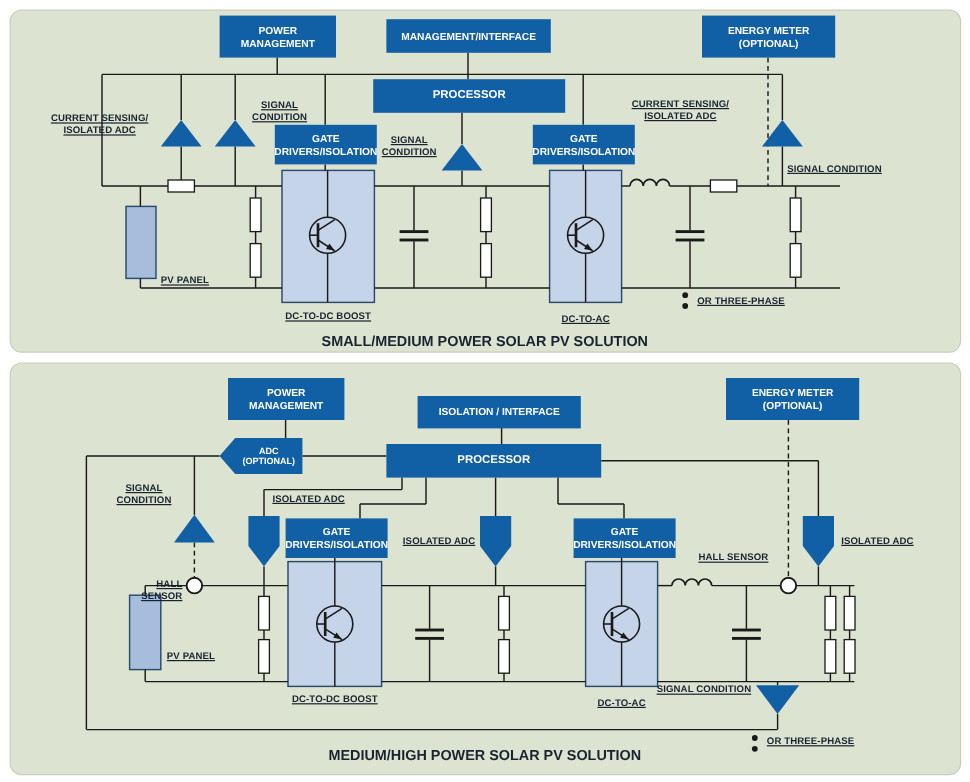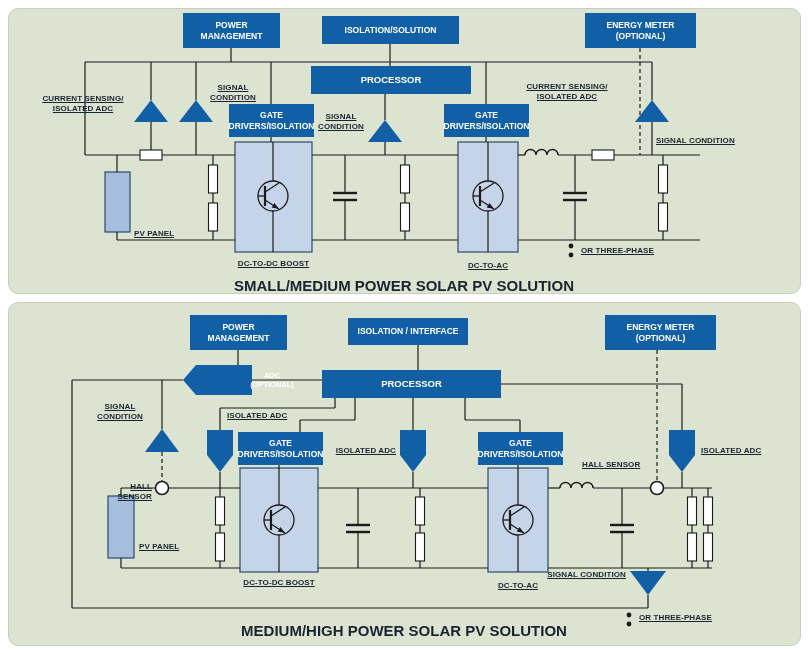--- a/index.html
+++ b/index.html
@@ -5,26 +5,26 @@
   html,body { margin:0; padding:0; background:#ffffff; }
   #root { position:relative; width:808px; height:652px; background:#ffffff;
           font-family:"Liberation Sans", sans-serif; overflow:hidden; }
   .panel { position:absolute; background:#dde3d1; border:1px solid #c6cfba; border-radius:10px; }
   #wiring { position:absolute; left:0; top:0; }
   .bluebox { position:absolute; background:#115fa5; color:#fff;
              font-weight:bold; font-size:8.5px; line-height:10.5px;
              display:flex; align-items:center; justify-content:center;
              text-align:center; padding:1px 2px; box-sizing:border-box; }
   .boxtext { position:absolute; color:#fff; font-weight:bold; font-size:7.5px; line-height:9px;
-             display:flex; align-items:center; justify-content:center; text-align:center;margin-left:48px; }
+             display:flex; align-items:center; justify-content:center; text-align:center; }
   .lbl { position:absolute; font-weight:bold; font-size:8px; line-height:10px;
          color:#182430; letter-spacing:0.1px;text-decoration:underline; }
   .center { text-align:center; }
   .right { text-align:right; }
-  .cap { position:absolute; font-weight:bold; font-size:15px; color:#182430; text-align:center; }
+  .cap { position:absolute; font-weight:bold; font-size:12px; color:#182430; text-align:center; }
 </style>
 </head>
 <body>
 
 <div id="root">
 
   <div class="panel" style="left:8px; top:8px; width:791px; height:284px;"></div>
   <div class="panel" style="left:8px; top:302px; width:791px; height:342px;"></div>
 
   <svg id="wiring" width="808" height="652">
@@ -212,39 +212,39 @@
       <use href="#bjt" x="279" y="520"></use>
       <use href="#bjt" x="518" y="520"></use>
       <g fill="#1a1a1a">
         <circle cx="629" cy="615" r="2.4"></circle>
           <circle cx="629" cy="624" r="2.4"></circle>
       </g>
     </g>
   </svg>
 
   <div class="bluebox" style="left:183px; top:13px; width:97px; height:35px;">POWER MANAGEMENT</div>
-  <div class="bluebox" style="left:322px; top:16px; width:137px; height:28px;">ISOLATION/SOLUTION</div>
+  <div class="bluebox" style="left:322px; top:16px; width:137px; height:28px;">MANAGEMENT/INTERFACE</div>
   <div class="bluebox" style="left:585px; top:13px; width:111px; height:35px;">ENERGY METER (OPTIONAL)</div>
   <div class="bluebox" style="left:311px; top:66px; width:160px; height:28px; font-size:9.5px;">PROCESSOR</div>
   <div class="bluebox" style="left:229px; top:104px; width:85px; height:33px;">GATE DRIVERS/ISOLATION</div>
   <div class="bluebox" style="left:444px; top:104px; width:85px; height:33px;">GATE DRIVERS/ISOLATION</div>
 
   <div class="lbl center" style="left:33px; top:94px; width:100px;">CURRENT SENSING/ ISOLATED ADC</div>
   <div class="lbl center" style="left:201px; top:83px; width:64px;">SIGNAL CONDITION</div>
   <div class="lbl center" style="left:309px; top:112px; width:64px;">SIGNAL CONDITION</div>
   <div class="lbl center" style="left:517px; top:82px; width:100px;">CURRENT SENSING/ ISOLATED ADC</div>
   <div class="lbl" style="left:656px; top:136px; width:110px;">SIGNAL CONDITION</div>
   <div class="lbl" style="left:134px; top:229px; width:60px;">PV PANEL</div>
   <div class="lbl center" style="left:198px; top:259px; width:151px;">DC-TO-DC BOOST</div>
   <div class="lbl center" style="left:413px; top:261px; width:150px;">DC-TO-AC</div>
   <div class="lbl" style="left:581px; top:246px; width:100px;">OR THREE-PHASE</div>
   <div class="cap" style="left:154px; top:277px; width:500px;">SMALL/MEDIUM POWER SOLAR PV SOLUTION</div>
 
   <div class="bluebox" style="left:190px; top:315px; width:97px; height:35px;">POWER MANAGEMENT</div>
-  <div class="bluebox" style="left:348px; top:318px; width:120px; height:27px;">ISOLATION / INTERFACE</div>
+  <div class="bluebox" style="left:348px; top:330px; width:136px; height:27px;">ISOLATION / INTERFACE</div>
   <div class="bluebox" style="left:605px; top:315px; width:111px; height:35px;">ENERGY METER (OPTIONAL)</div>
   <div class="boxtext" style="left:196px; top:365px; width:56px; height:30px;">ADC (OPTIONAL)</div>
   <div class="bluebox" style="left:322px; top:370px; width:179px; height:28px; font-size:9.5px;">PROCESSOR</div>
   <div class="bluebox" style="left:238px; top:432px; width:85px; height:33px;">GATE DRIVERS/ISOLATION</div>
   <div class="bluebox" style="left:478px; top:432px; width:85px; height:33px;">GATE DRIVERS/ISOLATION</div>
 
   <div class="lbl center" style="left:88px; top:402px; width:64px;">SIGNAL CONDITION</div>
   <div class="lbl" style="left:227px; top:411px; width:80px;">ISOLATED ADC</div>
   <div class="lbl right" style="left:330px; top:446px; width:66px;">ISOLATED ADC</div>
   <div class="lbl" style="left:701px; top:446px; width:80px;">ISOLATED ADC</div>

